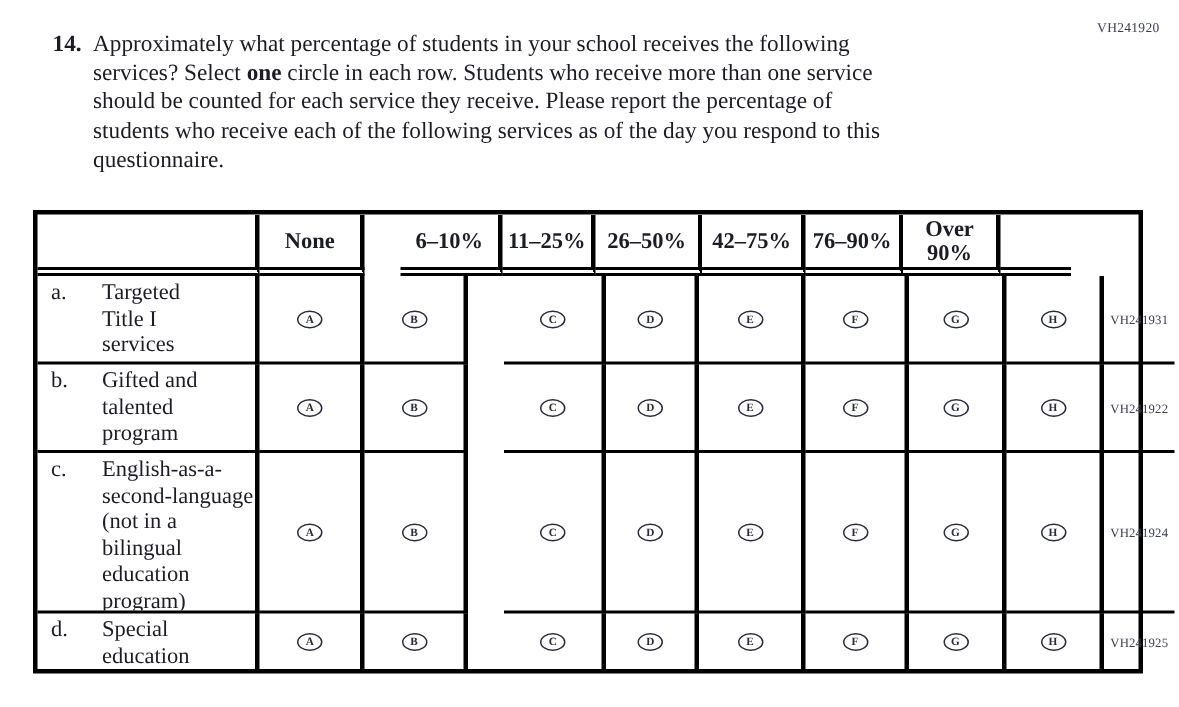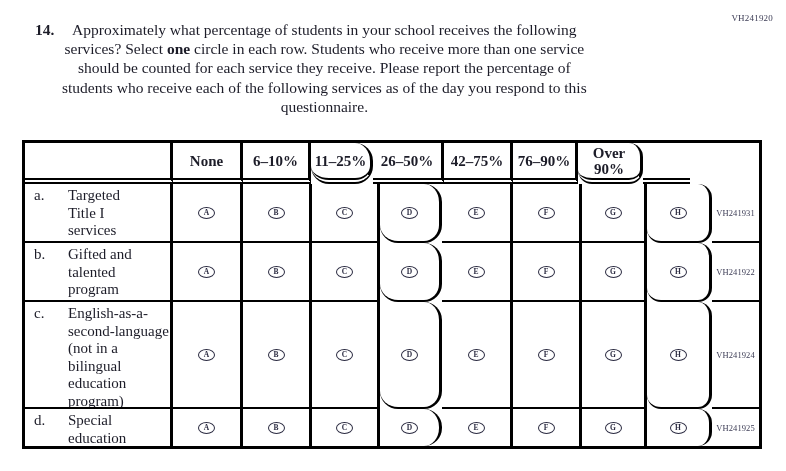--- a/index.html
+++ b/index.html
@@ -30,21 +30,21 @@
     top: 20px;
     display: flex;
     font-size: 15.5px;
     line-height: 19.2px;
   }
   .qnum {
     font-weight: bold;
     width: 27px;
     flex: 0 0 27px;
   }
-  .qtext div { white-space: nowrap; text-align: center; }
+  .qtext div { white-space: nowrap; }
   .qtext b { font-weight: bold; }
 
   
   .qtable {
     position: absolute;
     left: 22px;
     top: 140px;
     width: 740px;
     border: 3px solid #000;
     background: #fff;
@@ -61,26 +61,26 @@
 
   .rhead { height: 41px; }
   .rh-a  { height: 59px; }
   .rh-b  { height: 59px; }
   .rh-c  { height: 107px; }
   .rh-d  { height: 37px; }
 
   .c0 { width: 148px; flex: 0 0 148px; }
   .c1 { width: 70px;  flex: 0 0 70px; }
   .c2 { width: 69px;  flex: 0 0 69px; }
-  .c3 { width: 68px;  flex: 0 0 68px; }
-  .c4 { width: 62px;  flex: 0 0 62px; border-radius: 18px; }
+  .c3 { width: 68px;  flex: 0 0 68px; margin-left: 24px; }
+  .c4 { width: 62px;  flex: 0 0 62px; }
   .c5 { width: 71px;  flex: 0 0 71px; }
   .c6 { width: 69px;  flex: 0 0 69px; }
   .c7 { width: 65px;  flex: 0 0 65px; }
-  .c8 { width: 65px;  flex: 0 0 65px; border-radius: 14px; }
+  .c8 { width: 65px;  flex: 0 0 65px; }
   .c9 { width: 47px;  flex: 0 0 47px; }
 
   .head {
     display: flex;
     align-items: center;
     justify-content: center;
     text-align: center;
     font-weight: bold;
     font-size: 15px;
     line-height: 16px;

